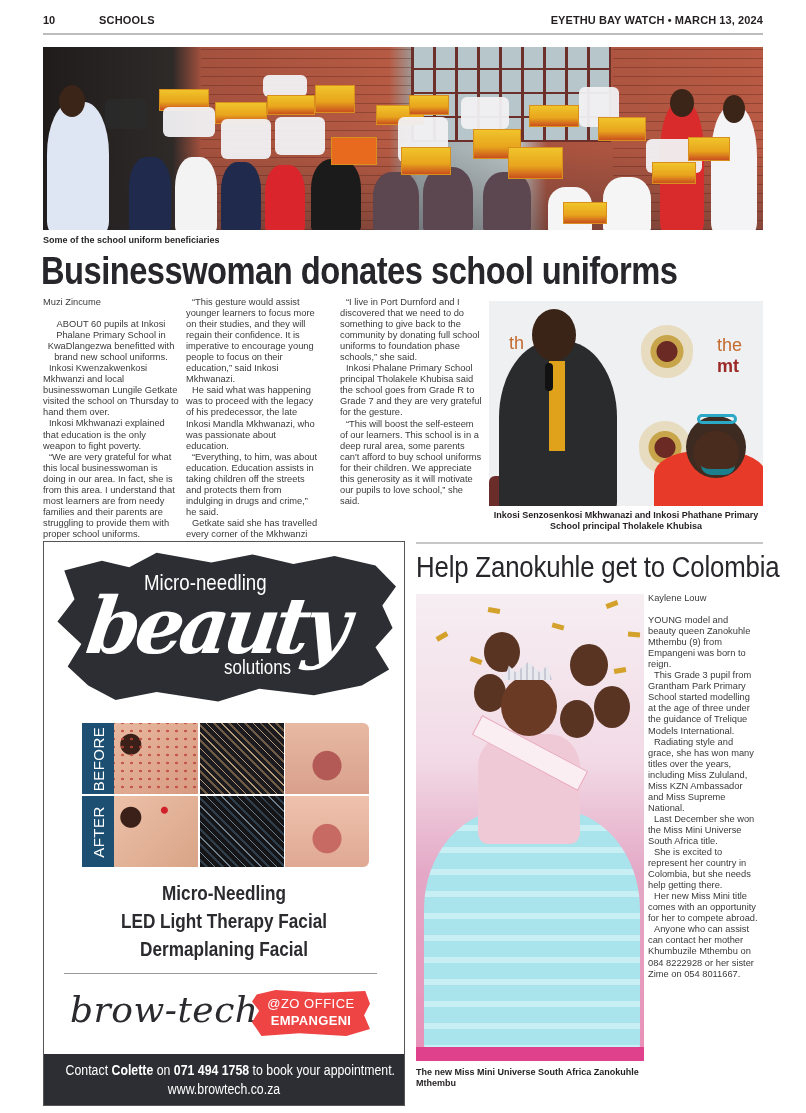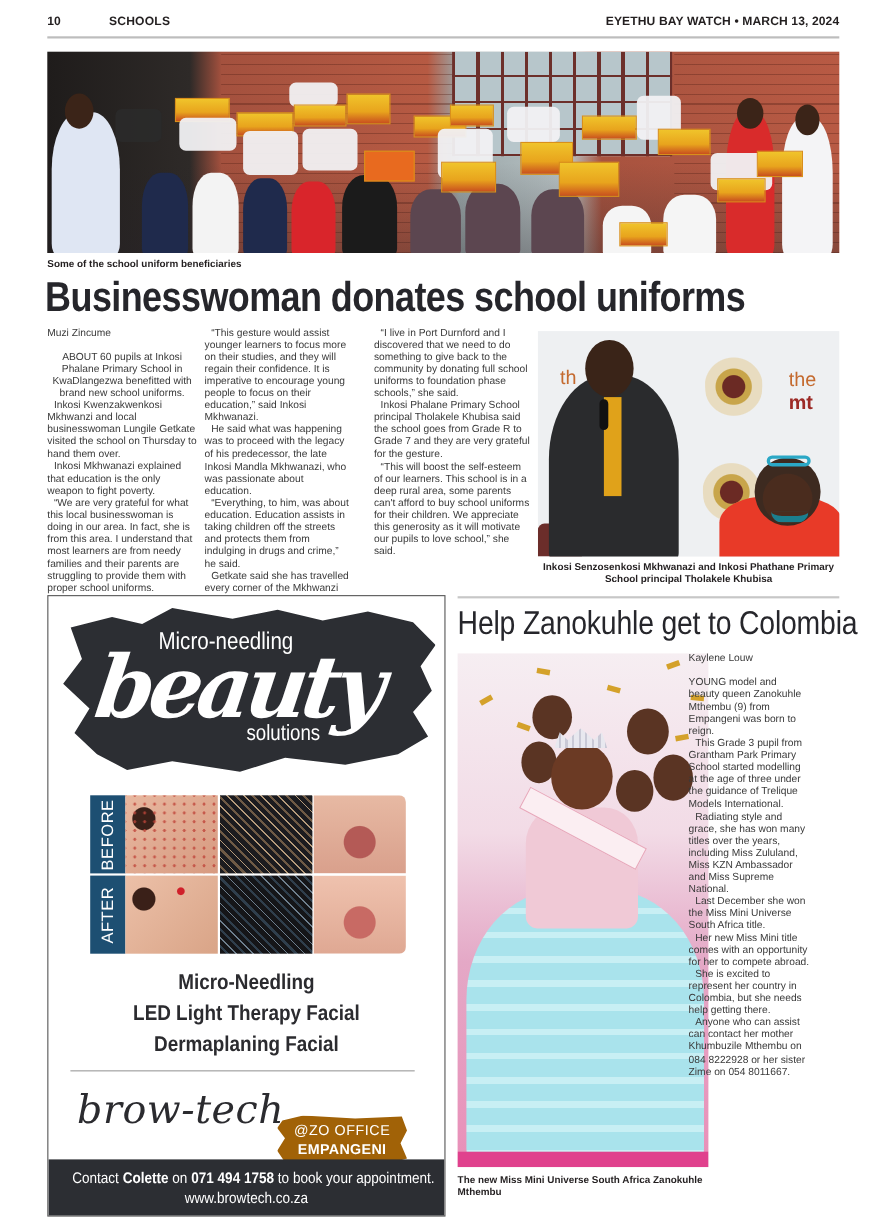--- a/index.html
+++ b/index.html
@@ -76,21 +76,21 @@
   .ad .face-clear { background: radial-gradient(circle at 20% 30%, #3a2018 0 10px, transparent 11px), radial-gradient(circle at 60% 20%, #d0202a 0 3px, transparent 4px), linear-gradient(135deg, #ecc0a8, #d9a487); }
   .ad .hair1 { background: repeating-linear-gradient(45deg, #1b1b1f 0 4px, #6f5a45 4px 6px, #1b1b1f 6px 10px, #b59a7a 10px 11px); }
   .ad .hair2 { background: repeating-linear-gradient(45deg, #151518 0 4px, #2f3e4c 4px 6px, #151518 6px 10px, #6e7f8e 10px 11px); }
   .ad .lips1 { background: radial-gradient(ellipse at 50% 60%, #b45a56 0 14px, transparent 15px), linear-gradient(180deg, #e7b9a3, #d9a08c); }
   .ad .lips2 { background: radial-gradient(ellipse at 50% 60%, #c86a64 0 14px, transparent 15px), linear-gradient(180deg, #efc2ae, #dfa893); }
 
   .ad .services { position: absolute; left: 0; top: 337px; width: 100%; text-align: center; font: bold 19.5px/28px "Liberation Sans Narrow", "Liberation Sans", sans-serif; color: #2b2b2f; }
   .ad .services div { transform: scaleX(0.88); }
   .ad .rule { position: absolute; left: 20px; top: 431px; width: 313px; height: 1px; background: #9a9a9a; }
   .ad .browtech { position: absolute; left: 26px; top: 447px; font: italic 36px "DejaVu Serif", serif; color: #2b2b2f; letter-spacing: 0.5px; white-space: nowrap; }
-  .ad .office { position: absolute; left: 208px; top: 472px; width: 118px; height: 46px; background: #a16207;
+  .ad .office { position: absolute; left: 208px; top: 448px; width: 118px; height: 46px; background: #ef4444;
     clip-path: polygon(4% 10%, 20% 0%, 60% 6%, 96% 2%, 100% 30%, 95% 55%, 100% 85%, 80% 100%, 40% 94%, 8% 100%, 0% 70%, 6% 45%, 0% 25%); }
   .ad .office .l1 { position: absolute; left: 0; top: 6px; width: 100%; text-align: center; font: 13px "Liberation Sans Narrow", "Liberation Sans", sans-serif; color: #fff; letter-spacing: 0.5px; }
   .ad .office .l2 { position: absolute; left: 0; top: 23px; width: 100%; text-align: center; font: bold 13px "Liberation Sans Narrow", "Liberation Sans", sans-serif; color: #fff; letter-spacing: 0.3px; }
   .ad .contact-bar { position: absolute; left: 0; top: 512px; width: 100%; height: 53px; background: #2c2e33; color: #fff; text-align: center; }
   .ad .contact-bar .line1 { position: absolute; left: 0; top: 8px; width: 100%; font: 14px "Liberation Sans Narrow", "Liberation Sans", sans-serif; transform: scaleX(0.88); white-space: nowrap; }
   .ad .contact-bar .line2 { position: absolute; left: 0; top: 27px; width: 100%; font: 14px "Liberation Sans Narrow", "Liberation Sans", sans-serif; transform: scaleX(0.88); }
 
   .headline2 { position: absolute; left: 416px; top: 550px; font: 30px "Liberation Sans Narrow", "Liberation Sans", sans-serif; transform: scaleX(0.86); transform-origin: left top; color: #26262b; white-space: nowrap; letter-spacing: -0.2px; }
 
   .pageant-photo { position: absolute; left: 416px; top: 594px; width: 228px; height: 467px; overflow: hidden;
@@ -98,21 +98,21 @@
   .pageant-photo .confetti { position: absolute; width: 12px; height: 5px; background: #d4a12a; }
   .pageant-photo .girl-bg { position: absolute; border-radius: 50%; background: #5a3423; }
   .pageant-photo .gown { position: absolute; left: 8px; top: 215px; width: 216px; height: 250px;
     background: repeating-linear-gradient(180deg, #a9e3ec 0 16px, #c8eff4 16px 22px); border-radius: 40% 40% 6% 6%; }
   .pageant-photo .body { position: absolute; left: 62px; top: 140px; width: 102px; height: 110px; background: #f0c9d6; border-radius: 30% 30% 10% 10%; }
   .pageant-photo .face { position: absolute; left: 85px; top: 82px; width: 56px; height: 60px; border-radius: 50%; background: #6b3a24; }
   .pageant-photo .crown { position: absolute; left: 88px; top: 68px; width: 48px; height: 18px; background: repeating-linear-gradient(90deg, #e8e8ef 0 4px, #c9c9d6 4px 6px); clip-path: polygon(0 100%, 10% 20%, 25% 60%, 50% 0, 75% 60%, 90% 20%, 100% 100%); }
   .pageant-photo .sash { position: absolute; left: 54px; top: 148px; width: 120px; height: 22px; background: #fbeef2; transform: rotate(28deg); border: 1px solid #e7a8bb; }
   .pageant-photo .floor { position: absolute; left: 0; bottom: 0; width: 100%; height: 14px; background: #e0418d; }
 
-  .col2 { position: absolute; left: 626px; top: 593px; width: 110px; font: 9.3px/11.05px "Liberation Sans", sans-serif; color: #3a3a3a; }
+  .col2 { position: absolute; left: 648px; top: 593px; width: 110px; font: 9.3px/11.05px "Liberation Sans", sans-serif; color: #3a3a3a; }
   .col2 p { text-indent: 6px; }
   .col2 p.first { text-indent: 0; }
   .col2 .byline { text-indent: 0; margin-bottom: 11px; }
 </style>
 </head>
 <body>
 
 <div class="header">
   <span class="pg">10</span>
   <span class="sec">SCHOOLS</span>
@@ -271,16 +271,16 @@
   <div class="floor"></div>
 </div>
 <div class="caption" style="left:416px;top:1067px;width:228px;">The new Miss Mini Universe South Africa Zanokuhle Mthembu</div>
 
 <div class="col2">
   <p class="byline">Kaylene Louw</p>
   <p class="first">YOUNG model and beauty queen Zanokuhle Mthembu (9) from Empangeni was born to reign.</p>
   <p>This Grade 3 pupil from Grantham Park Primary School started modelling at the age of three under the guidance of Trelique Models International.</p>
   <p>Radiating style and grace, she has won many titles over the years, including Miss Zululand, Miss KZN Ambassador and Miss Supreme National.</p>
   <p>Last December she won the Miss Mini Universe South Africa title.</p>
+  <p>She is excited to represent her country in Colombia, but she needs help getting there.</p>
   <p>Her new Miss Mini title comes with an opportunity for her to compete abroad.</p>
-  <p>She is excited to represent her country in Colombia, but she needs help getting there.</p>
   <p>Anyone who can assist can contact her mother Khumbuzile Mthembu on 084 8222928 or her sister Zime on 054 8011667.</p>
 </div>
 
 </body></html>

